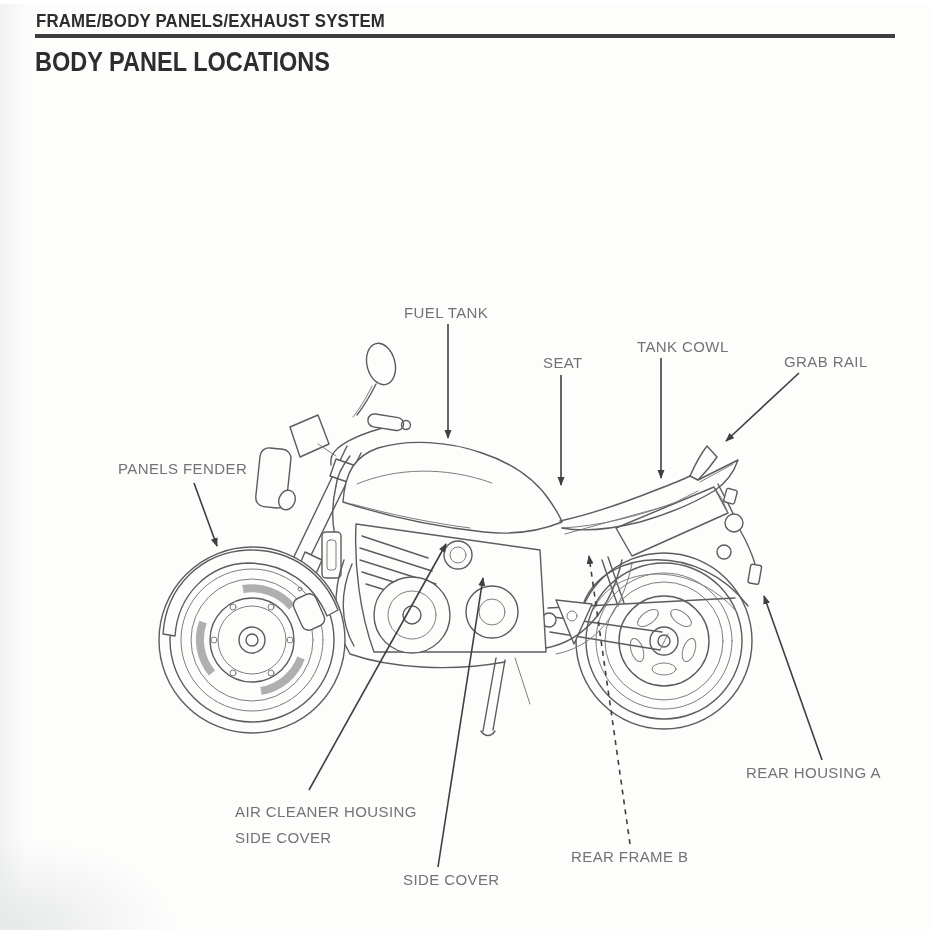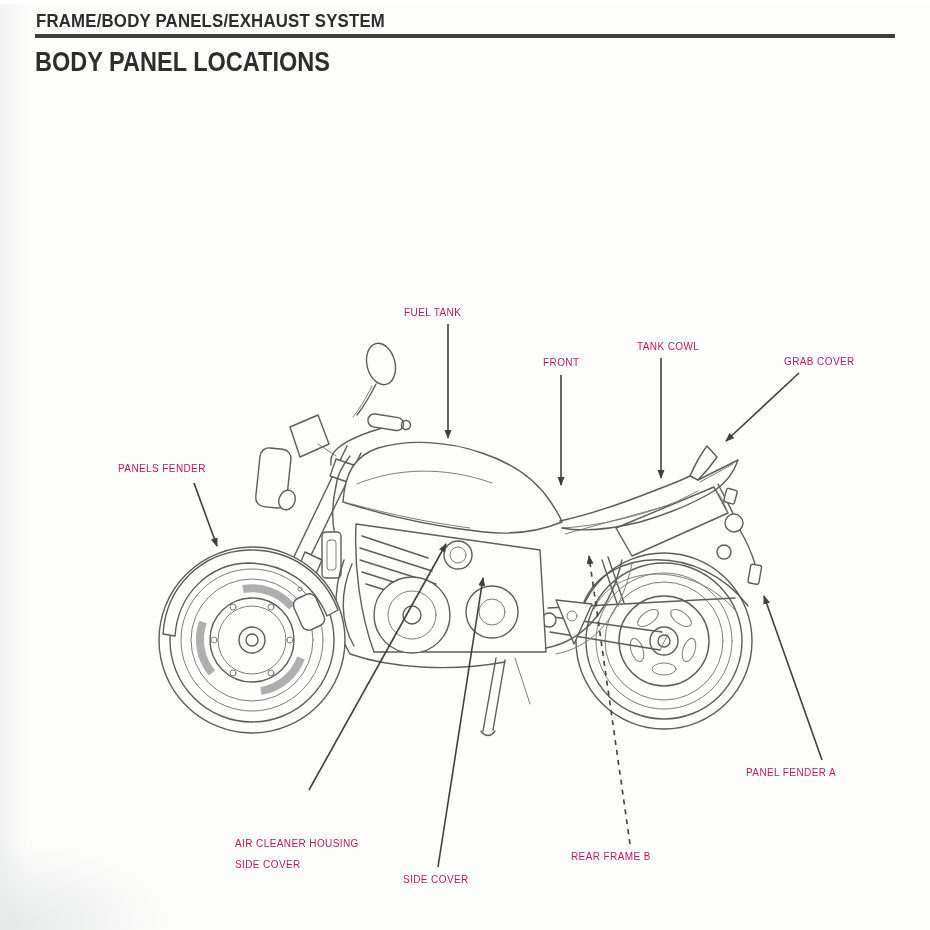--- a/index.html
+++ b/index.html
@@ -11,28 +11,28 @@
                    radial-gradient(220px 120px at 2% 99%,rgba(210,216,214,.5),rgba(210,216,214,0) 70%);}
   .section-header{position:absolute;left:36px;top:7px;margin:0;
         font-size:17.5px;font-weight:bold;color:#2d2d2d;letter-spacing:.2px;
         transform:scaleX(.96);transform-origin:left;white-space:nowrap;}
   .header-rule{position:absolute;left:35px;top:30px;width:860px;height:4px;background:#3e3e3e;}
   .page-title{position:absolute;left:35px;top:42px;margin:0;
         font-size:28px;font-weight:bold;color:#2d2d2d;
         transform:scaleX(.84);transform-origin:left;white-space:nowrap;}
   .diagram{position:absolute;inset:0;}
   .diagram svg{position:absolute;left:0;top:0;}
-  .lbl{position:absolute;font-size:10px;line-height:20px;color:#be185d;
+  .lbl{position:absolute;font-size:15px;line-height:20px;color:#737373;
        letter-spacing:.4px;white-space:pre-line;}
   #lbl-fuel-tank{left:404px;top:299px}
   #lbl-seat{left:543px;top:349px}
   #lbl-rear-cowl{left:637px;top:333px}
   #lbl-grab-rail{left:784px;top:348px}
   #lbl-front-fender{left:118px;top:455px}
-  #lbl-air-cleaner{left:235px;top:829px;line-height:21px}
+  #lbl-air-cleaner{left:235px;top:795px;line-height:26px}
   #lbl-side-cover{left:403px;top:866px}
   #lbl-rear-fender-b{left:571px;top:843px}
   #lbl-rear-fender-a{left:746px;top:759px}
   .ln{stroke:#5c5c5c;fill:none;stroke-width:1.4;stroke-linecap:round;stroke-linejoin:round;}
   .fillw{fill:#fdfdfc;}
   .thin{stroke:#7e7e7e;stroke-width:1;}
   .slot{stroke:#6f6f6f;stroke-width:8;fill:none;opacity:.55;}
   .leader{stroke:#3f3f3f;stroke-width:1.6;fill:none;}
   .dashed{stroke-dasharray:5 5;}
 </style>
@@ -195,24 +195,24 @@
         <line class="leader" x1="799" y1="369" x2="726" y2="437" marker-end="url(#arw)"></line>
         <line class="leader" x1="194" y1="479" x2="217" y2="542" marker-end="url(#arw)"></line>
         <line class="leader" x1="309" y1="786" x2="446" y2="540" marker-end="url(#arw)"></line>
         <line class="leader" x1="438" y1="863" x2="483" y2="574" marker-end="url(#arw)"></line>
         <line class="leader dashed" x1="630" y1="840" x2="589" y2="552" marker-end="url(#arw)"></line>
         <line class="leader" x1="822" y1="756" x2="764" y2="592" marker-end="url(#arw)"></line>
       </g>
     </svg>
 
     <div class="lbl" id="lbl-fuel-tank">FUEL TANK</div>
-    <div class="lbl" id="lbl-seat">FRONT</div>
+    <div class="lbl" id="lbl-seat">SEAT</div>
     <div class="lbl" id="lbl-rear-cowl">TANK COWL</div>
-    <div class="lbl" id="lbl-grab-rail">GRAB COVER</div>
+    <div class="lbl" id="lbl-grab-rail">GRAB RAIL</div>
     <div class="lbl" id="lbl-front-fender">PANELS FENDER</div>
     <div class="lbl" id="lbl-air-cleaner">AIR CLEANER HOUSING
 SIDE COVER</div>
     <div class="lbl" id="lbl-side-cover">SIDE COVER</div>
     <div class="lbl" id="lbl-rear-fender-b">REAR FRAME B</div>
-    <div class="lbl" id="lbl-rear-fender-a">PANEL FENDER A</div>
+    <div class="lbl" id="lbl-rear-fender-a">REAR HOUSING A</div>
   </div>
 
 </div>
 
 </body></html>

